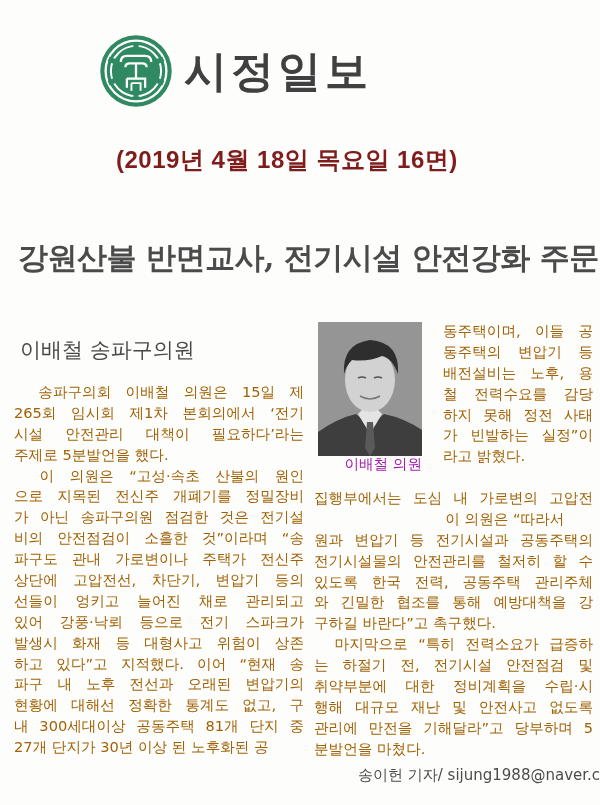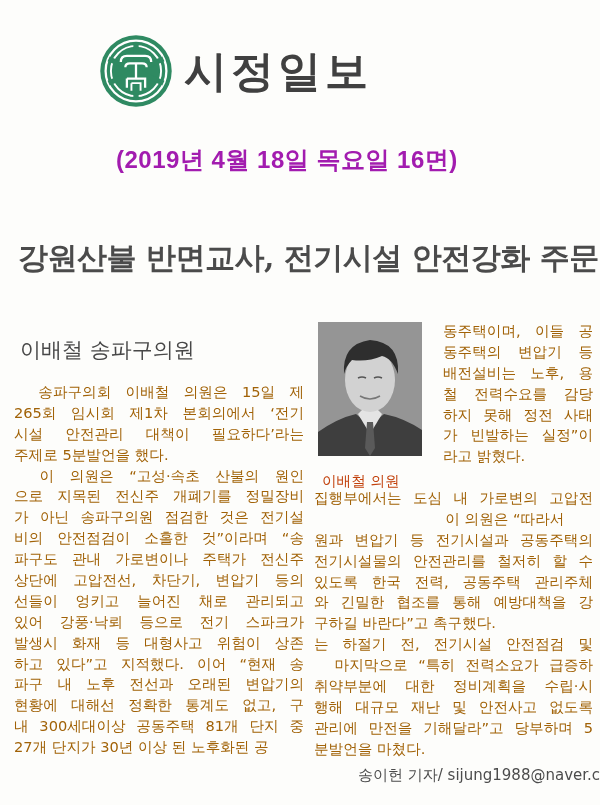--- a/index.html
+++ b/index.html
@@ -16,21 +16,21 @@
     }
     .logo { width: 76px; height: 76px; margin-right: 10px; }
     .paper-name {
       font-family: Liberation Sans, sans-serif;
       font-weight: bold; font-size: 43px; letter-spacing: 4px;
       color: #404040; line-height: 1;
     }
     .dateline {
       position: absolute; left: 116px; top: 144px; width: 360px;
       font-family: "Liberation Sans", sans-serif;
-      font-size: 24px; font-weight: bold; color: #a21caf; letter-spacing: 0.5px;
+      font-size: 24px; font-weight: bold; color: #7f1d1d; letter-spacing: 0.5px;
       white-space: nowrap;
     }
     .headline {
       position: absolute; left: 18px; top: 238px; width: 570px;
       font-family: "DejaVu Serif", serif;
       font-size: 30px; font-weight: bold; color: #4b4b4b; white-space: nowrap;
       letter-spacing: -0.5px;
     }
     .byline-top {
       position: absolute; left: 20px; top: 336px;
@@ -44,22 +44,22 @@
     .col .line.last { text-align-last: left; }
     .col-left { left: 14px; top: 382px; width: 290px; }
     .col-right-top { left: 443px; top: 321px; width: 150px; }
     .col-right-bottom { left: 314px; top: 488px; width: 279px; }
     .photo {
       position: absolute; left: 318px; top: 322px; width: 104px; height: 134px;
       background: linear-gradient(180deg, #9a9a9a 0%, #8d8d8d 100%);
       overflow: hidden;
     }
     .photo-caption {
-      position: absolute; left: 322px; top: 472px; width: 100px;
-      font-size: 14.6px; color: #c2410c; text-align: left; white-space: nowrap;
+      position: absolute; left: 322px; top: 455px; width: 100px;
+      font-size: 14.6px; color: #a21caf; text-align: right; white-space: nowrap;
     }
     .reporter {
       position: absolute; left: 358px; top: 766px;
       font-size: 15px; color: #4c4c4c; white-space: nowrap;
     }
   </style>
 </head>
 <body>
 
 <div class="masthead">
@@ -127,21 +127,21 @@
     <span class="line last">라고 밝혔다.</span>
   </div>
 <div class="col col-right-bottom" id="col-right-bottom">
     <span class="line">집행부에서는 도심 내 가로변의 고압전</span>
     <span class="line last">　　　　　　　　　이 의원은 “따라서</span>
     <span class="line">원과 변압기 등 전기시설과 공동주택의</span>
     <span class="line">전기시설물의 안전관리를 철저히 할 수</span>
     <span class="line">있도록 한국 전력, 공동주택 관리주체</span>
     <span class="line">와 긴밀한 협조를 통해 예방대책을 강</span>
     <span class="line last">구하길 바란다”고 촉구했다.</span>
+    <span class="line">　마지막으로 “특히 전력소요가 급증하</span>
     <span class="line">는 하절기 전, 전기시설 안전점검 및</span>
-    <span class="line">　마지막으로 “특히 전력소요가 급증하</span>
     <span class="line">취약부분에 대한 정비계획을 수립·시</span>
     <span class="line">행해 대규모 재난 및 안전사고 없도록</span>
     <span class="line">관리에 만전을 기해달라”고 당부하며 5</span>
     <span class="line last">분발언을 마쳤다.</span>
   </div>
 
 <div class="reporter">송이헌 기자/ sijung1988@naver.com</div>
 
 </body></html>

